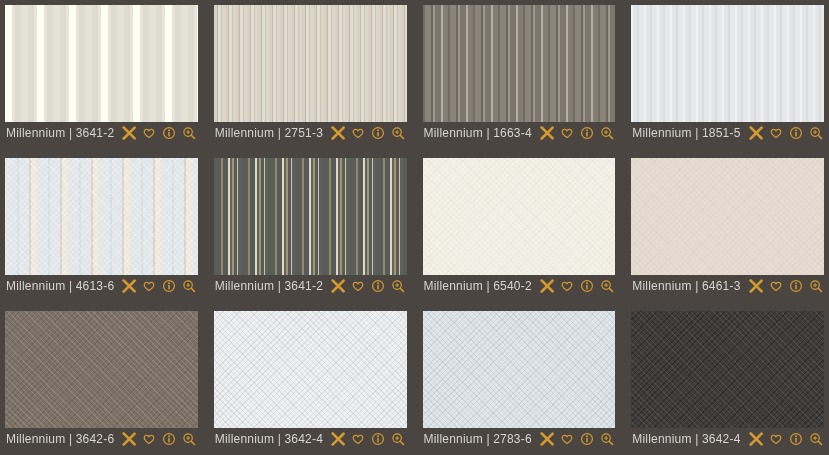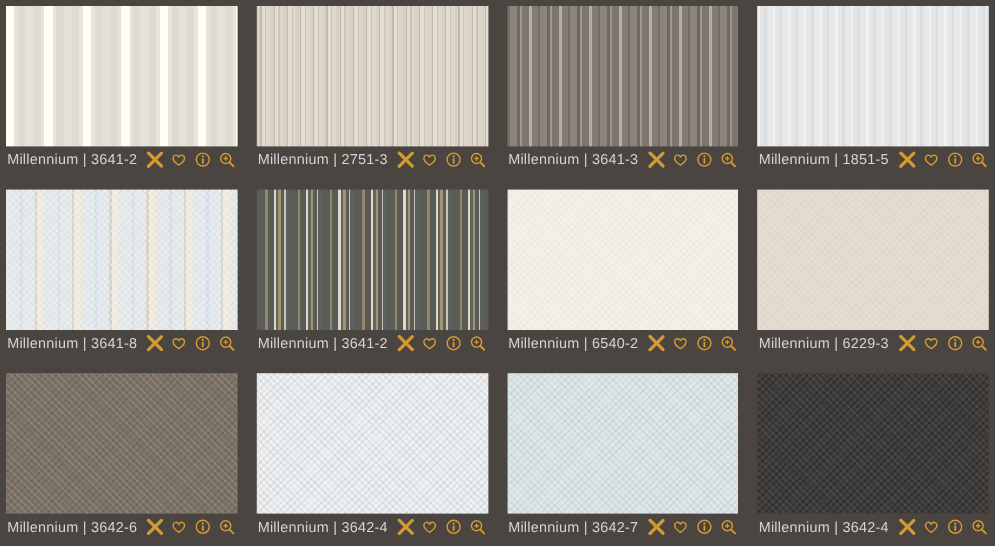--- a/index.html
+++ b/index.html
@@ -173,21 +173,21 @@
             <line x1="4.3" y1="6.1" x2="7.9" y2="6.1" stroke="currentColor" stroke-width="1.1"></line>
           </svg>
         </span>
       </span>
     </div>
   </div>
 
   <div class="tile">
     <div class="swatch sw-3641-4" title="Millennium | 3641-4"></div>
     <div class="caption">
-      <span class="label">Millennium | 3641-3</span>
+      <span class="label">Millennium | 1663-4</span>
       <span class="icons">
         <span class="ibtn">
           <svg width="14" height="14" viewBox="0 0 14 14">
             <g fill="currentColor">
               <rect x="5.8" y="-2" width="2.7" height="18" rx="1.2" transform="rotate(45 7 7)"></rect>
               <rect x="5.8" y="-2" width="2.7" height="18" rx="1.2" transform="rotate(-45 7 7)"></rect>
             </g>
           </svg>
         </span>
         <span class="ibtn">
@@ -247,21 +247,21 @@
             <line x1="4.3" y1="6.1" x2="7.9" y2="6.1" stroke="currentColor" stroke-width="1.1"></line>
           </svg>
         </span>
       </span>
     </div>
   </div>
 
   <div class="tile">
     <div class="swatch sw-3641-6" title="Millennium | 3641-6"></div>
     <div class="caption">
-      <span class="label">Millennium | 3641-8</span>
+      <span class="label">Millennium | 4613-6</span>
       <span class="icons">
         <span class="ibtn">
           <svg width="14" height="14" viewBox="0 0 14 14">
             <g fill="currentColor">
               <rect x="5.8" y="-2" width="2.7" height="18" rx="1.2" transform="rotate(45 7 7)"></rect>
               <rect x="5.8" y="-2" width="2.7" height="18" rx="1.2" transform="rotate(-45 7 7)"></rect>
             </g>
           </svg>
         </span>
         <span class="ibtn">
@@ -358,21 +358,21 @@
             <line x1="4.3" y1="6.1" x2="7.9" y2="6.1" stroke="currentColor" stroke-width="1.1"></line>
           </svg>
         </span>
       </span>
     </div>
   </div>
 
   <div class="tile">
     <div class="swatch sw-3642-3" title="Millennium | 3642-3"></div>
     <div class="caption">
-      <span class="label">Millennium | 6229-3</span>
+      <span class="label">Millennium | 6461-3</span>
       <span class="icons">
         <span class="ibtn">
           <svg width="14" height="14" viewBox="0 0 14 14">
             <g fill="currentColor">
               <rect x="5.8" y="-2" width="2.7" height="18" rx="1.2" transform="rotate(45 7 7)"></rect>
               <rect x="5.8" y="-2" width="2.7" height="18" rx="1.2" transform="rotate(-45 7 7)"></rect>
             </g>
           </svg>
         </span>
         <span class="ibtn">
@@ -469,21 +469,21 @@
             <line x1="4.3" y1="6.1" x2="7.9" y2="6.1" stroke="currentColor" stroke-width="1.1"></line>
           </svg>
         </span>
       </span>
     </div>
   </div>
 
   <div class="tile">
     <div class="swatch sw-3642-6" title="Millennium | 3642-6"></div>
     <div class="caption">
-      <span class="label">Millennium | 3642-7</span>
+      <span class="label">Millennium | 2783-6</span>
       <span class="icons">
         <span class="ibtn">
           <svg width="14" height="14" viewBox="0 0 14 14">
             <g fill="currentColor">
               <rect x="5.8" y="-2" width="2.7" height="18" rx="1.2" transform="rotate(45 7 7)"></rect>
               <rect x="5.8" y="-2" width="2.7" height="18" rx="1.2" transform="rotate(-45 7 7)"></rect>
             </g>
           </svg>
         </span>
         <span class="ibtn">

